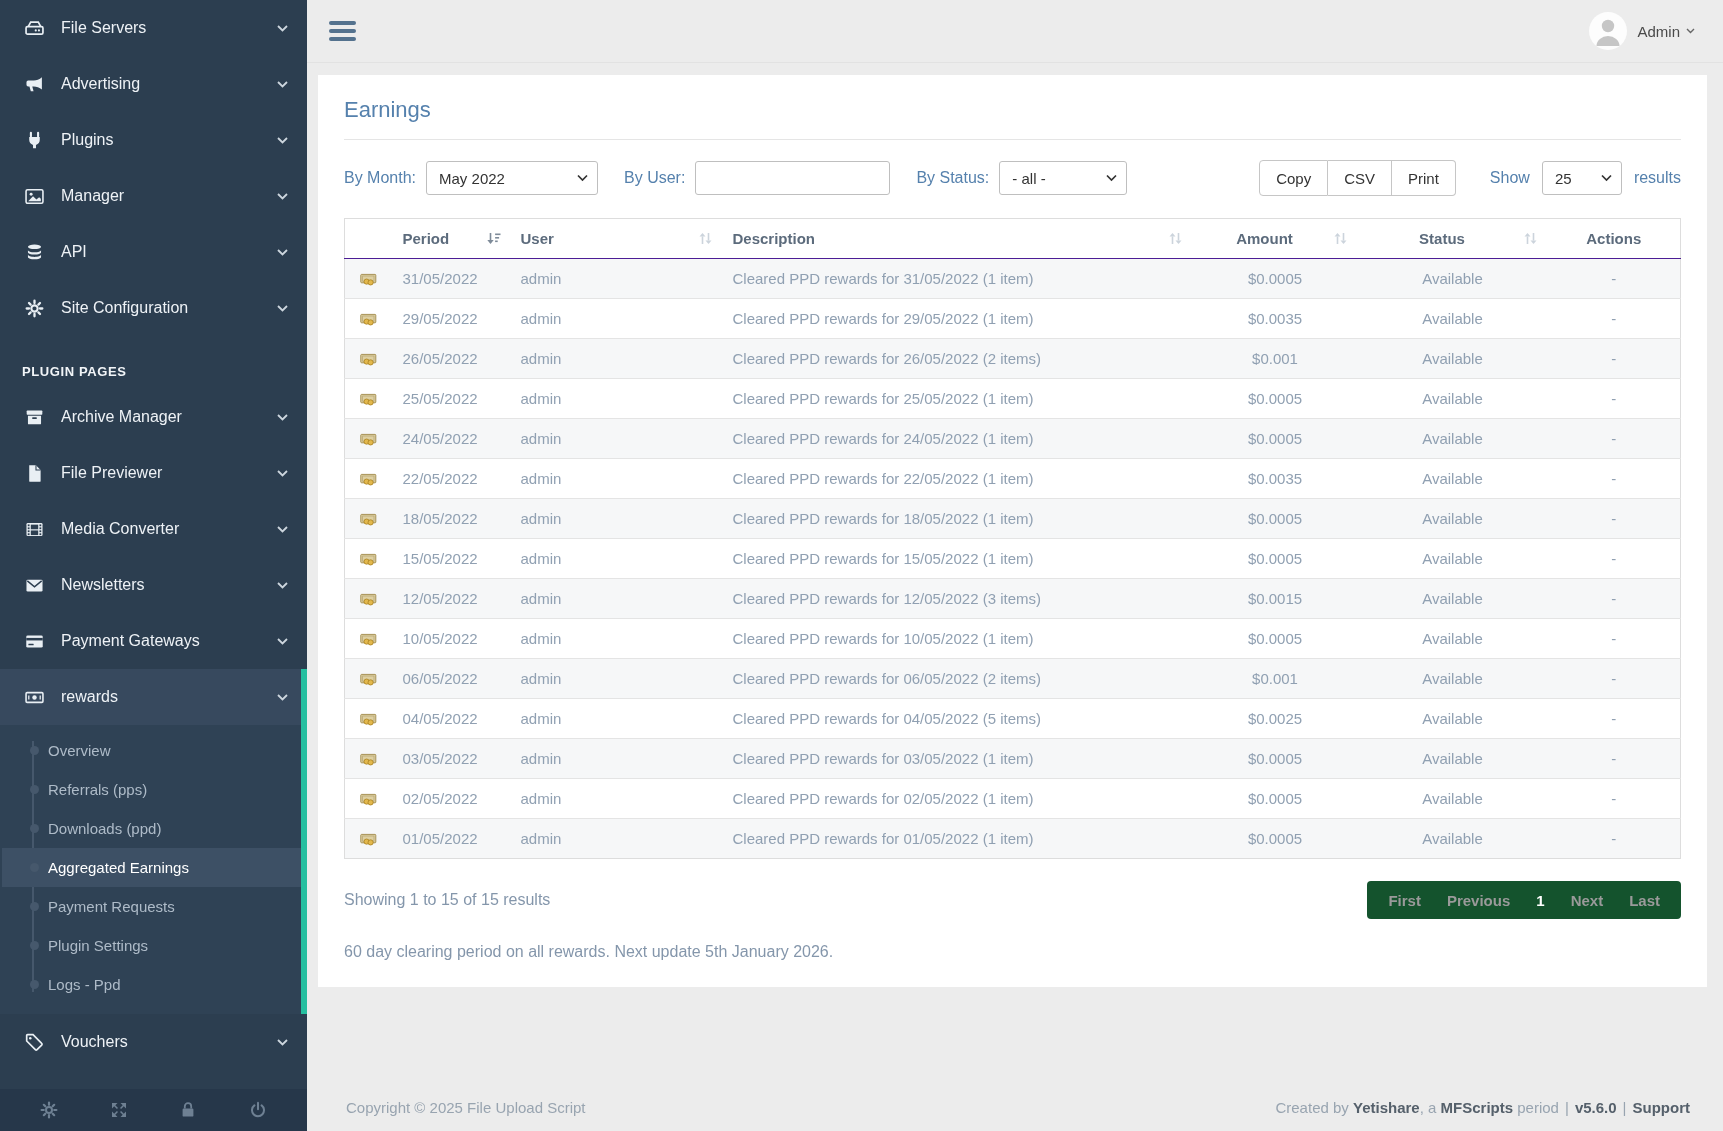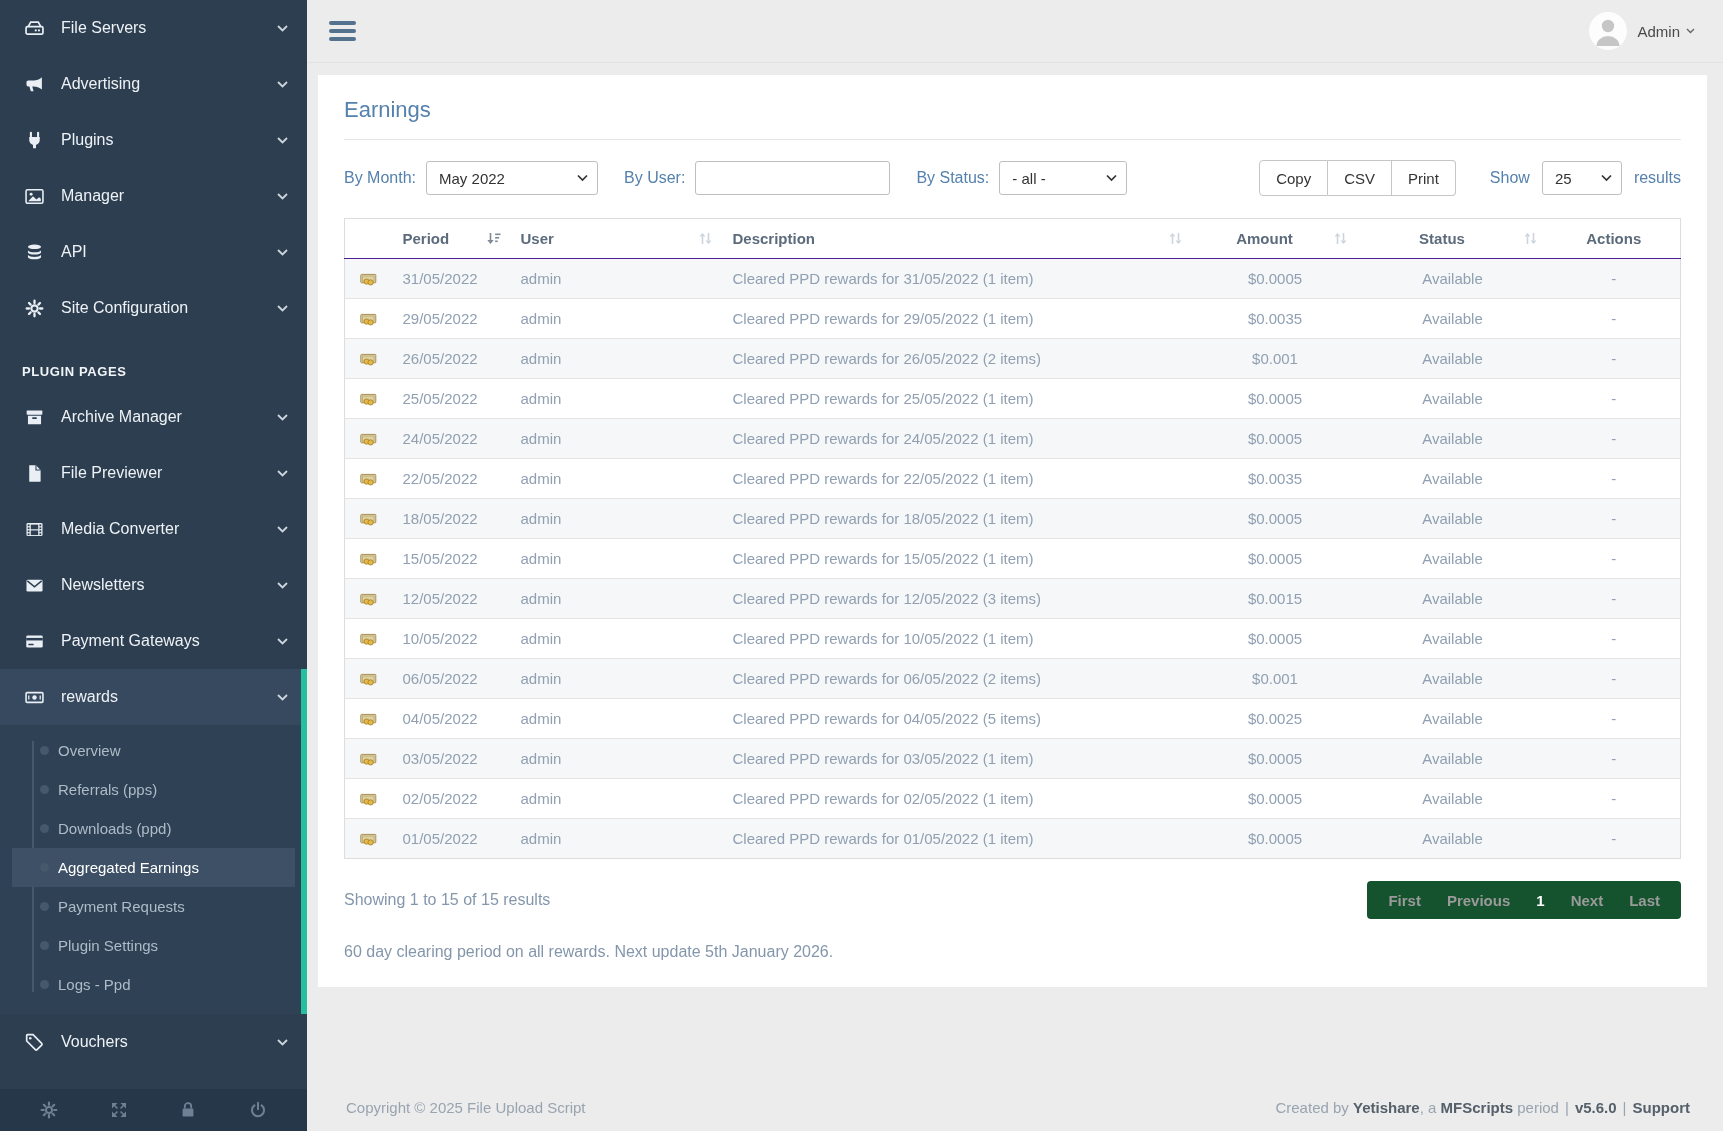--- a/index.html
+++ b/index.html
@@ -15,21 +15,21 @@
   .sidebar { width:307px; flex-shrink:0; background:#2c3e50; display:flex; flex-direction:column; }
   .nav-scroll { flex:1; overflow:hidden; }
   .nav-item { height:56px; display:flex; align-items:center; padding:0 18px 0 22px; cursor:pointer; }
   .nav-icon { width:24px; display:flex; justify-content:center; align-items:center; margin-right:15px; flex-shrink:0; }
   .nav-label { flex:1; font-size:16px; color:#eef2f6; }
   .chev { width:12px; display:flex; }
   .section-label { padding:28px 22px 10px; font-size:13px; font-weight:bold; color:#f2f5f8; letter-spacing:.6px; }
   .rewards-group { background:#2f4255; position:relative; }
   .rewards-group::after { content:""; position:absolute; top:0; right:0; bottom:0; width:6px; background:#26bfa0; }
   .rewards-group > .nav-item { background:#37495e; }
-  .submenu { position:relative; padding:6px 12px 10px; }
+  .submenu { position:relative; padding:6px 2px 10px; }
   .submenu::before { content:""; position:absolute; left:32px; top:16px; bottom:22px; width:2px; background:#46586c; }
   .submenu-item { position:relative; height:39px; display:flex; align-items:center; padding-left:46px; font-size:15px; color:#aebbc8; cursor:pointer; }
   .submenu-item::before { content:""; position:absolute; left:28px; width:9px; height:9px; border-radius:50%; background:#46586c; }
   .submenu-item.active { background:#3d5065; color:#ffffff;text-align:right; }
   .sidebar-bottom { height:42px; background:#26374a; display:flex; align-items:center; justify-content:space-around; padding:0 14px; }
   .sb-bot-icon { display:flex; cursor:pointer; }
   
   .main { flex:1; display:flex; flex-direction:column; min-width:0; }
   .topbar { height:63px; background:#ececec; border-bottom:1px solid #e2e2e2; display:flex; align-items:center; padding:0 28px 0 18px; flex-shrink:0; }
   .hamburger { display:flex; flex-direction:column; gap:4px; cursor:pointer; padding:4px; }

